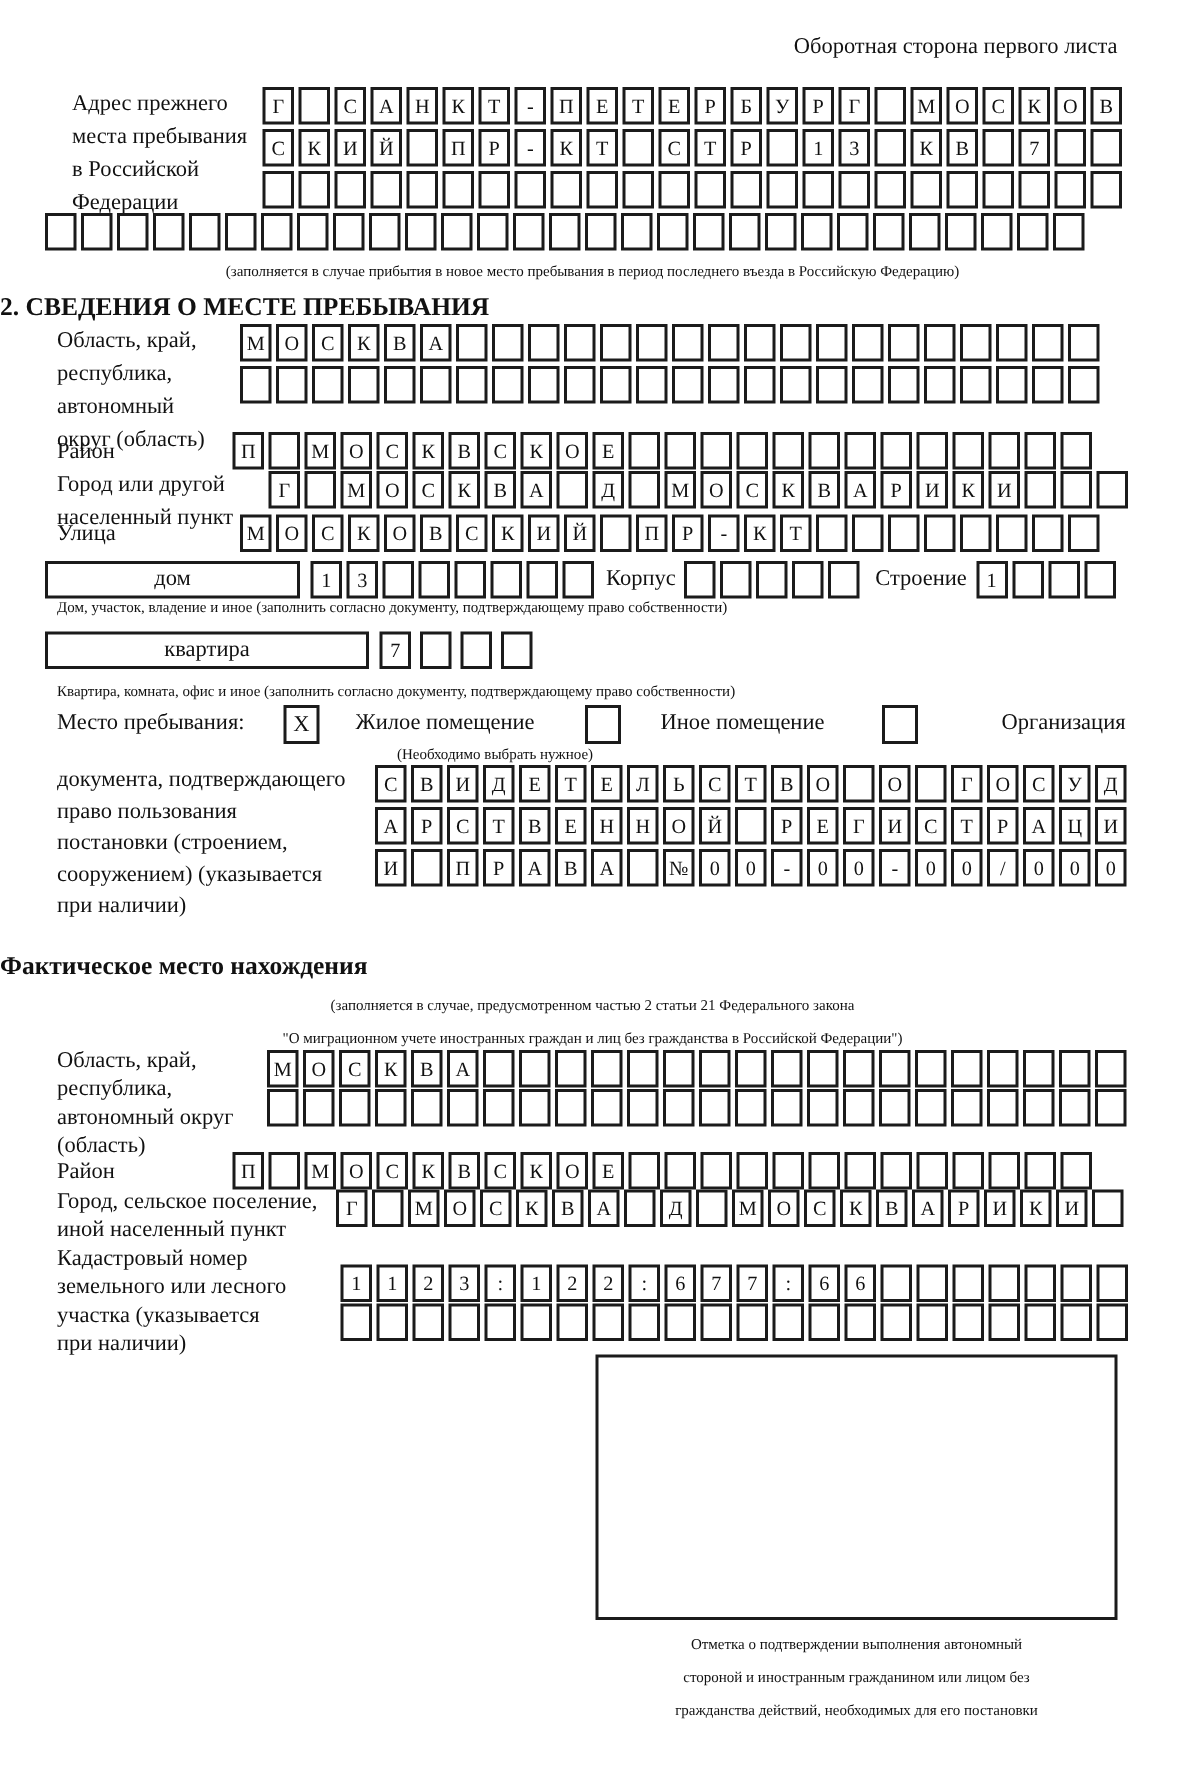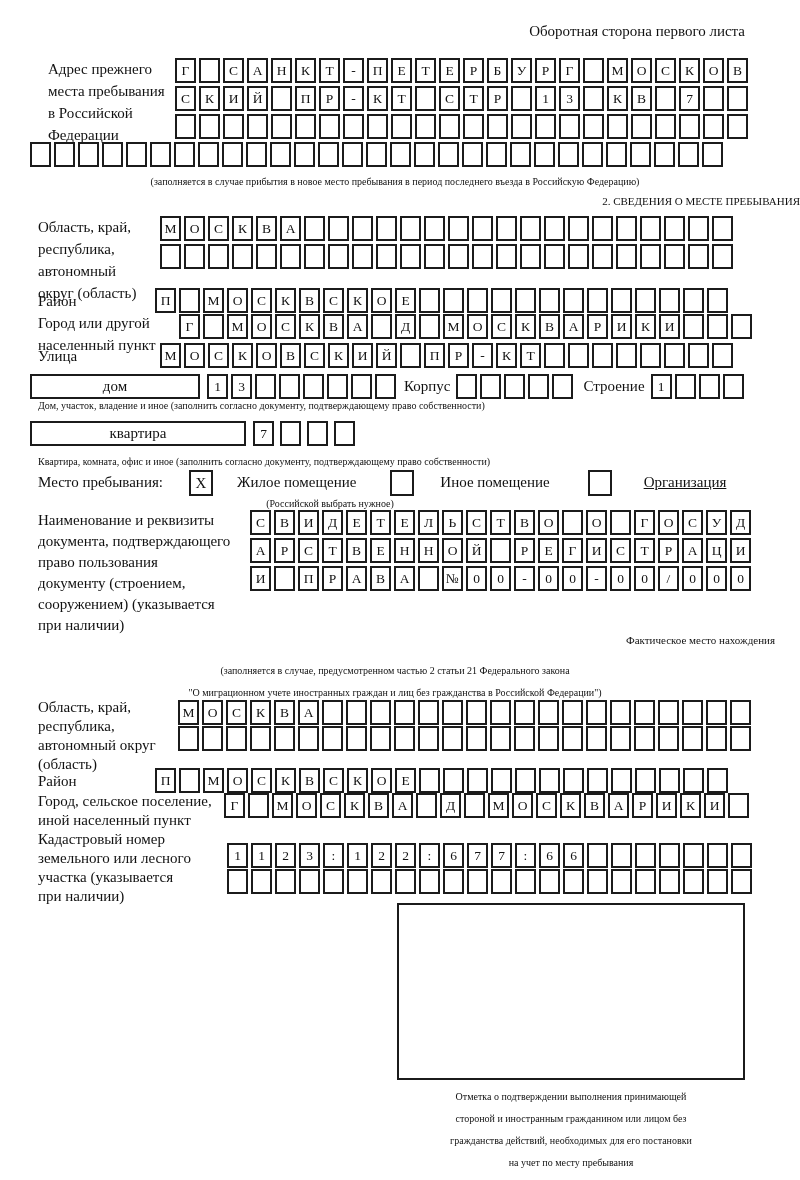--- a/index.html
+++ b/index.html
@@ -7,21 +7,21 @@
     width:800px;height:1180px;background:#ffffff;
     font-family:"Liberation Serif","DejaVu Serif",serif;
     color:#111;
   }
   .page{position:relative;width:800px;height:1180px;overflow:hidden;}
   .abs{position:absolute;}
   .lbl{font-size:15px;line-height:22px;}
   .lh19{line-height:19px;}
   .lh21{line-height:21px;}
   .note{font-size:10px;line-height:19px;}
-  .title{font-size:11px;font-weight:normal;text-align:right;}
+  .title{font-size:17px;font-weight:bold;text-align:left;}
   .center{text-align:center;}
   .cellrow{display:flex;gap:3px;}
   .cell{
     width:17px;height:21px;border:2px solid #1b1b1b;background:#fff;
     display:flex;align-items:center;justify-content:center;
     font-size:13.5px;line-height:21px;flex:0 0 auto;
   }
   .stack .cellrow{margin-bottom:3px;}
   .stack26 .cellrow{margin-bottom:1px;}
   .hrow{display:flex;align-items:flex-start;}
@@ -353,29 +353,28 @@
   </div>
   <div class="abs note" style="top:452px;left:38px;">Квартира, комната, офис и иное (заполнить согласно документу, подтверждающему право собственности)</div>
 
   <div class="abs hrow" style="top:470px;left:38px;gap:12px;">
     <div class="inline-label">Место пребывания:</div>
     <span class="checkbox" style="margin-left:14px;">X</span>
     <div class="inline-label" style="margin-left:12px;">Жилое помещение</div>
     <span class="checkbox" style="margin-left:22px;"></span>
     <div class="inline-label" style="margin-left:14px;">Иное помещение</div>
     <span class="checkbox" style="margin-left:26px;"></span>
-    <div class="inline-label" style="margin-left:20px;text-decoration:underline;">Организация</div>
-  </div>
-  <div class="abs note center" style="top:494px;left:100px;width:460px;">(Российской выбрать нужное)</div>
+    <div class="inline-label" style="margin-left:44px;">Организация</div>
+  </div>
+  <div class="abs note center" style="top:494px;left:100px;width:460px;">(Необходимо выбрать нужное)</div>
 
   <div class="abs lbl lh21" style="top:510px;left:38px;width:210px;">
-      <div>Наименование и реквизиты</div>
       <div>документа, подтверждающего</div>
       <div>право пользования</div>
-      <div>документу (строением,</div>
+      <div>постановки (строением,</div>
       <div>сооружением) (указывается</div>
       <div>при наличии)</div>
     </div>
   <div class="abs stack" style="top:510px;left:250px;">
     <div class="cellrow">
         <span class="cell">С</span>
         <span class="cell">В</span>
         <span class="cell">И</span>
         <span class="cell">Д</span>
         <span class="cell">Е</span>
@@ -620,19 +619,18 @@
         <span class="cell"></span>
         <span class="cell"></span>
         <span class="cell"></span>
         <span class="cell"></span>
         <span class="cell"></span>
       </div>
   </div>
 
   <div class="abs stampbox" style="top:903px;left:397px;width:344px;height:173px;"></div>
   <div class="abs note center" style="top:1086px;left:385px;width:372px;line-height:22px;">
-      <div>Отметка о подтверждении выполнения принимающей</div>
+      <div>Отметка о подтверждении выполнения автономный</div>
       <div>стороной и иностранным гражданином или лицом без</div>
       <div>гражданства действий, необходимых для его постановки</div>
-      <div>на учет по месту пребывания</div>
     </div>
 
 </div>
 
 </body></html>

